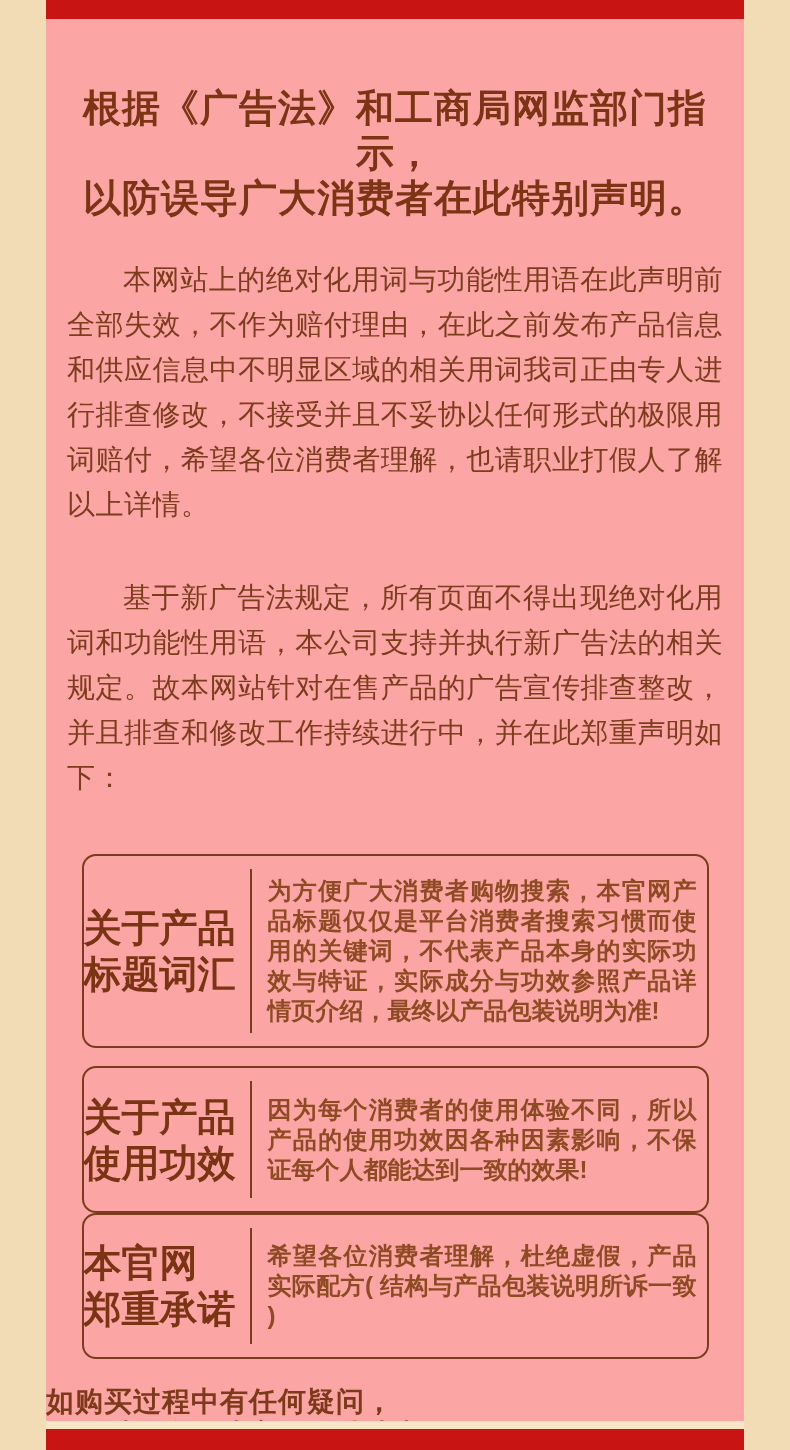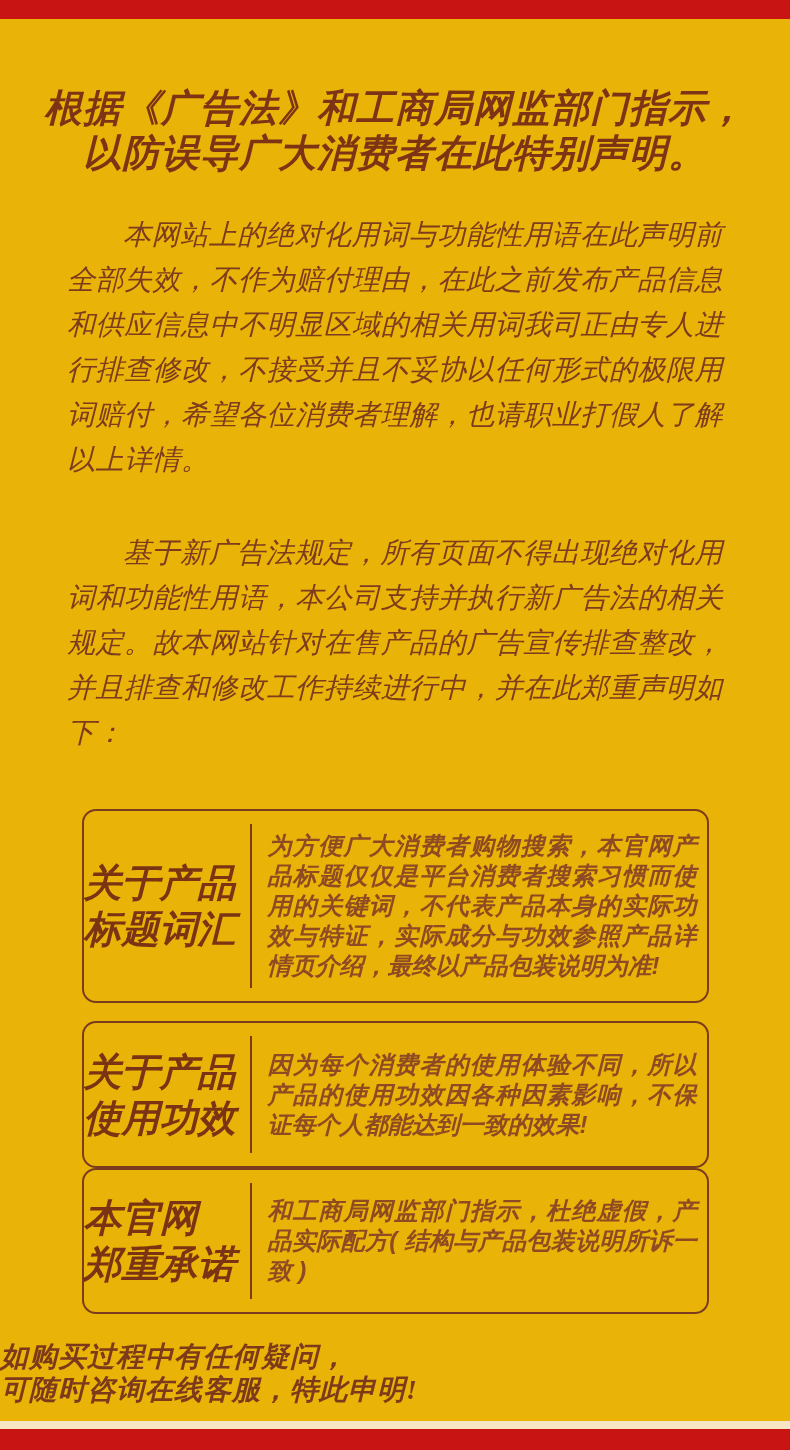--- a/index.html
+++ b/index.html
@@ -2,26 +2,25 @@
 <html><head>
 <meta charset="utf-8">
 <style>
   html, body { margin: 0; padding: 0; }
   body {
     font-family: "Liberation Serif", "DejaVu Serif", serif;
     background: #f1dcb5;
   }
   .page {
     position: relative;
-    width: 790px;
+    width: 698px;
     height: 1450px;
     margin: 0 auto;
-    background: #eab308;
+    background: #fca5a5;
     overflow: hidden;
-    font-style: italic;
   }
   .red-bar {
     width: 100%;
     background: #c91414;
   }
   .red-bar.top { height: 19px; }
   .red-bar.bottom {
     position: absolute;
     left: 0; bottom: 0;
     height: 21px;
@@ -132,21 +131,21 @@
       <div class="card-label">关于产品
 使用功效</div>
       <div class="card-divider"></div>
       <div class="card-text">因为每个消费者的使用体验不同，所以产品的使用功效因各种因素影响，不保证每个人都能达到一致的效果!</div>
     </div>
 
     <div class="card card-3">
       <div class="card-label">本官网
 郑重承诺</div>
       <div class="card-divider"></div>
-      <div class="card-text">和工商局网监部门指示，杜绝虚假，产品实际配方( 结构与产品包装说明所诉一致 )</div>
+      <div class="card-text">希望各位消费者理解，杜绝虚假，产品实际配方( 结构与产品包装说明所诉一致 )</div>
     </div>
 
   </div>
 
   <p class="footer-note">如购买过程中有任何疑问，
 可随时咨询在线客服，特此申明!</p>
 
   <div class="light-strip"></div>
   <div class="red-bar bottom"></div>
 

